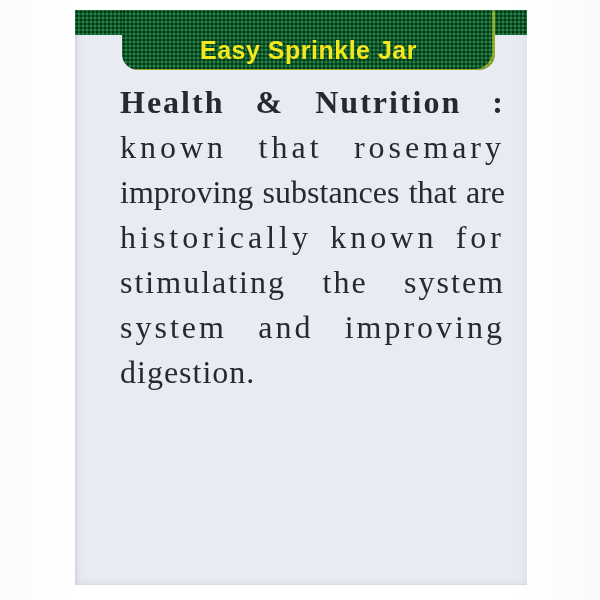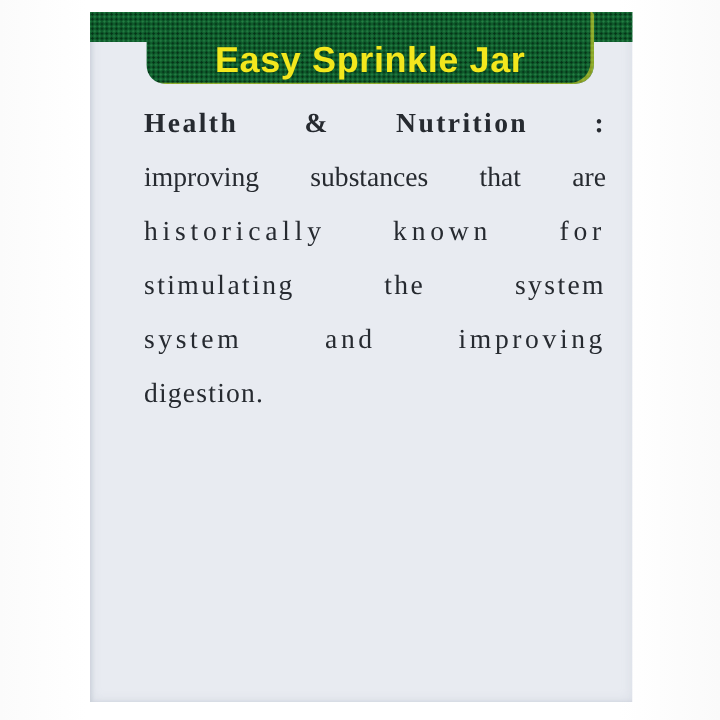--- a/index.html
+++ b/index.html
@@ -60,34 +60,34 @@
     box-shadow: inset -4px -2px 0 -1px rgba(240,228,40,0.55);
     display: flex;
     align-items: center;
     justify-content: center;
     padding-top: 21px;
     box-sizing: border-box;
   }
   .banner-title {
     font-family: "Liberation Sans", sans-serif;
     font-weight: bold;
-    font-size: 30px;
+    font-size: 25px;
     letter-spacing: 0.5px;
     color: #f3e71d;
     text-shadow: 0 0 1px rgba(40,70,20,0.6);
     white-space: nowrap;
   }
   
   .content {
     position: absolute;
     left: 45px;
     top: 70px;
     width: 385px;
     color: #262a30;
-    font-size: 23px;
+    font-size: 32px;
     line-height: 45px;
   }
   .line {
     text-align: justify;
     text-align-last: justify;
     white-space: normal;
   }
   .heading {
     font-weight: bold;
     letter-spacing: 2px;
@@ -110,20 +110,21 @@
   <div class="label">
 
     <div class="band">
       <div class="tab">
         <span class="banner-title">Easy Sprinkle Jar</span>
       </div>
     </div>
 
     <div class="content">
       <div class="line heading">Health &amp; Nutrition :</div>
+      <div class="line ls-4">known that rosemary</div>
       <div class="line">improving substances that are</div>
       <div class="line ls-4">historically known for</div>
       <div class="line ls-2">stimulating the system</div>
       <div class="line ls-3">system and improving</div>
       <div class="line line-last">digestion.</div>
     </div>
 
   </div>
 </div>
 

